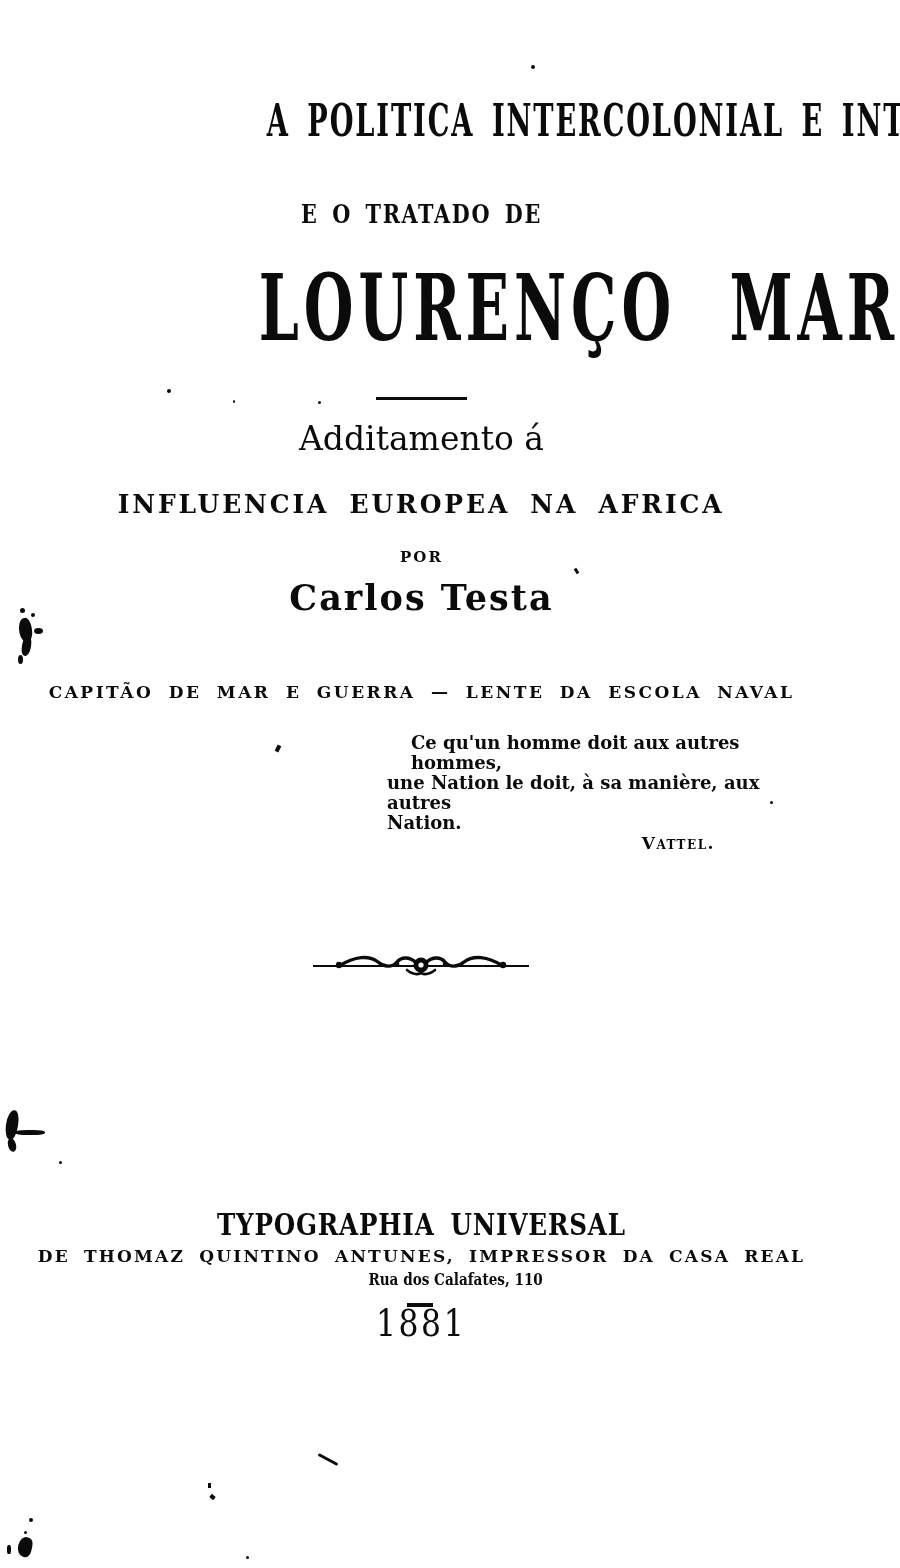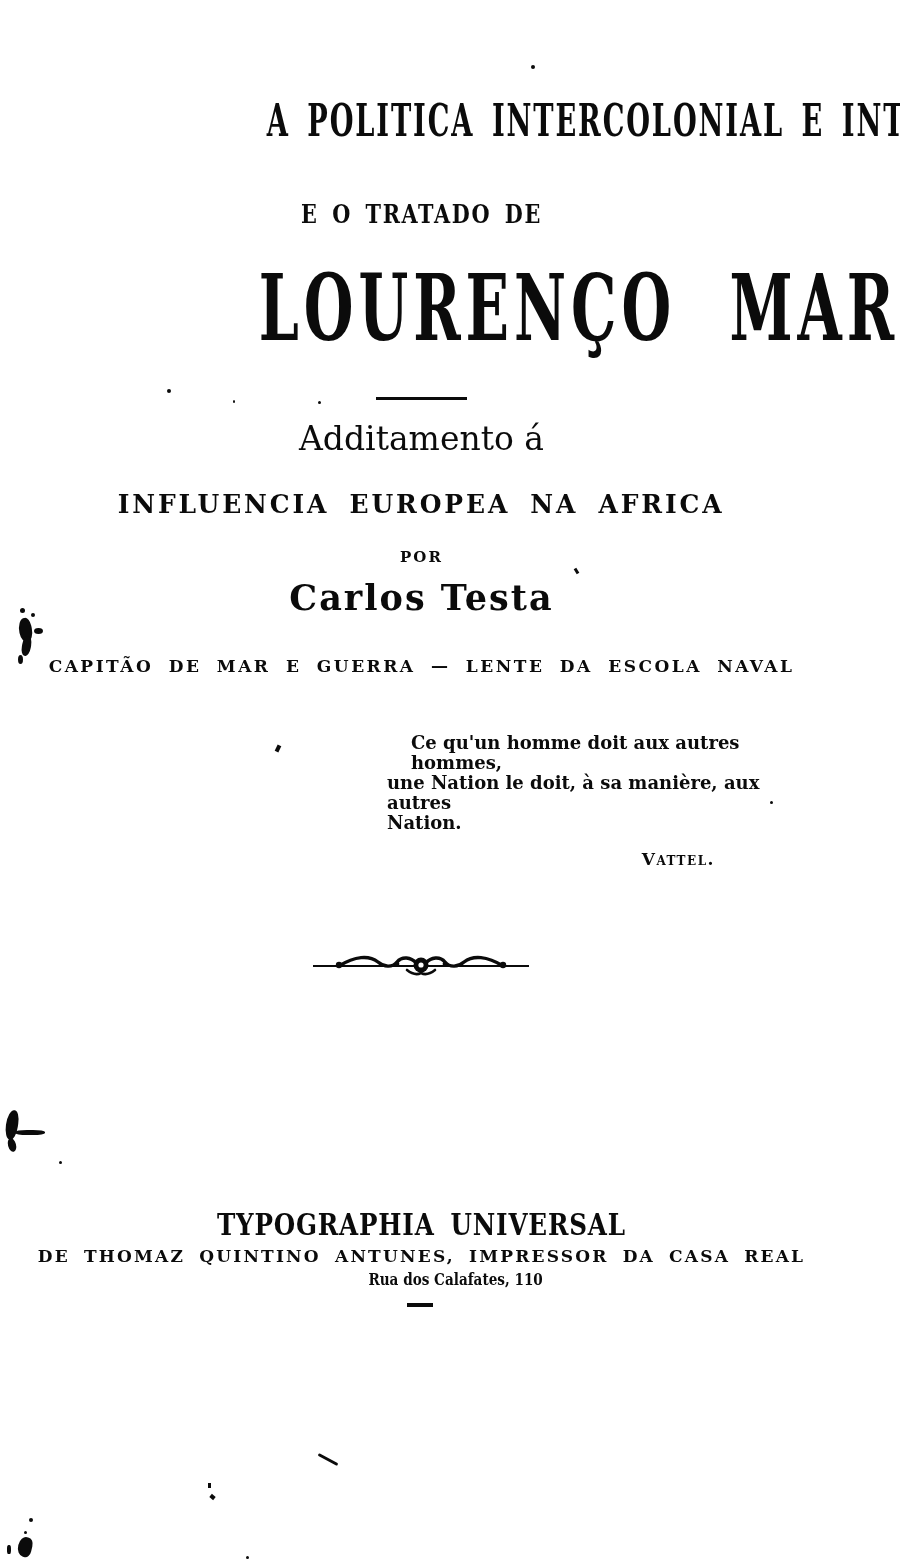--- a/index.html
+++ b/index.html
@@ -21,28 +21,28 @@
   .main-title .cond{transform:scaleX(.62);letter-spacing:8px;word-spacing:46px;}
 
   .title-rule{position:absolute;left:376px;top:397px;width:91px;height:3px;background:#0b0b0b;}
 
   .addendum-label{top:422px;font-size:33px;}
   .addendum-work{top:491px;font-size:26px;font-weight:700;}
   .addendum-work .cond{letter-spacing:3px;word-spacing:9px;transform:scaleX(.96);}
 
   .por{top:550px;font-size:15px;font-weight:700;letter-spacing:2px;}
   .author{top:580px;font-size:35px;font-weight:700;letter-spacing:2px;}
-  .author-titles{top:658px;font-size:17px;font-weight:700;}
+  .author-titles{top:684px;font-size:17px;font-weight:700;}
   .author-titles .cond{letter-spacing:2.5px;word-spacing:7px;}
 
   .epigraph{position:absolute;left:387px;top:733px;width:408px;text-align:left;
     font-size:18px;font-weight:700;line-height:20px;}
   .epigraph .l1{padding-left:24px;}
   .epigraph .attr{text-align:right;padding-right:80px;font-size:17px;
-    font-variant:small-caps;letter-spacing:1.5px;margin-top:16px;}
+    font-variant:small-caps;letter-spacing:1.5px;}
 
   .ornament{position:absolute;left:311px;top:952px;}
 
   .imprint-city{top:1165px;font-size:39px;font-weight:700;}
   .imprint-city .cond{transform:scaleX(.82);letter-spacing:2px;}
   .imprint-printer{top:1210px;font-size:30px;font-weight:700;}
   .imprint-printer .cond{transform:scaleX(.82);letter-spacing:1px;word-spacing:8px;}
   .imprint-detail{top:1248px;font-size:17px;font-weight:700;}
   .imprint-detail .cond{letter-spacing:2.2px;word-spacing:6px;}
   .imprint-address{top:1272px;font-size:16px;font-weight:700;margin-left:34px;}
@@ -115,20 +115,23 @@
   <div class="abs imprint-detail">
     <span class="cond">DE THOMAZ QUINTINO ANTUNES, IMPRESSOR DA CASA REAL</span>
   </div>
 
   <div class="abs imprint-address">
     <span class="cond">Rua dos Calafates, 110</span>
   </div>
 
   <div class="imprint-divider"></div>
 
+  <div class="abs imprint-year">
+    <span class="cond">1881</span>
+  </div>
 
   <i class="speck" style="left:531px;top:65px;width:4px;height:4px;"></i>
   <i class="speck" style="left:318px;top:401px;width:3px;height:3px;"></i>
   <i class="speck" style="left:167px;top:389px;width:4px;height:4px;"></i>
   <i class="speck" style="left:233px;top:400px;width:2px;height:3px;"></i>
   <i class="blotbit" style="left:276px;top:745px;width:4px;height:7px;transform:rotate(25deg);"></i>
   <i class="speck" style="left:770px;top:801px;width:3px;height:3px;"></i>
   <i class="blotbit" style="left:575px;top:568px;width:3px;height:6px;transform:rotate(-30deg);"></i>
 
   <i class="blotbit" style="left:20px;top:608px;width:5px;height:5px;border-radius:50%;"></i>

